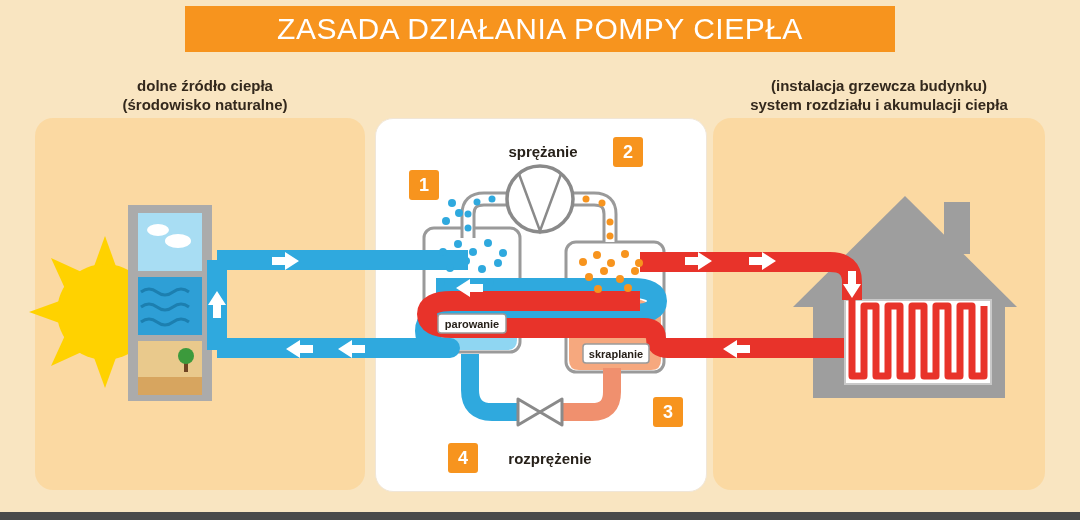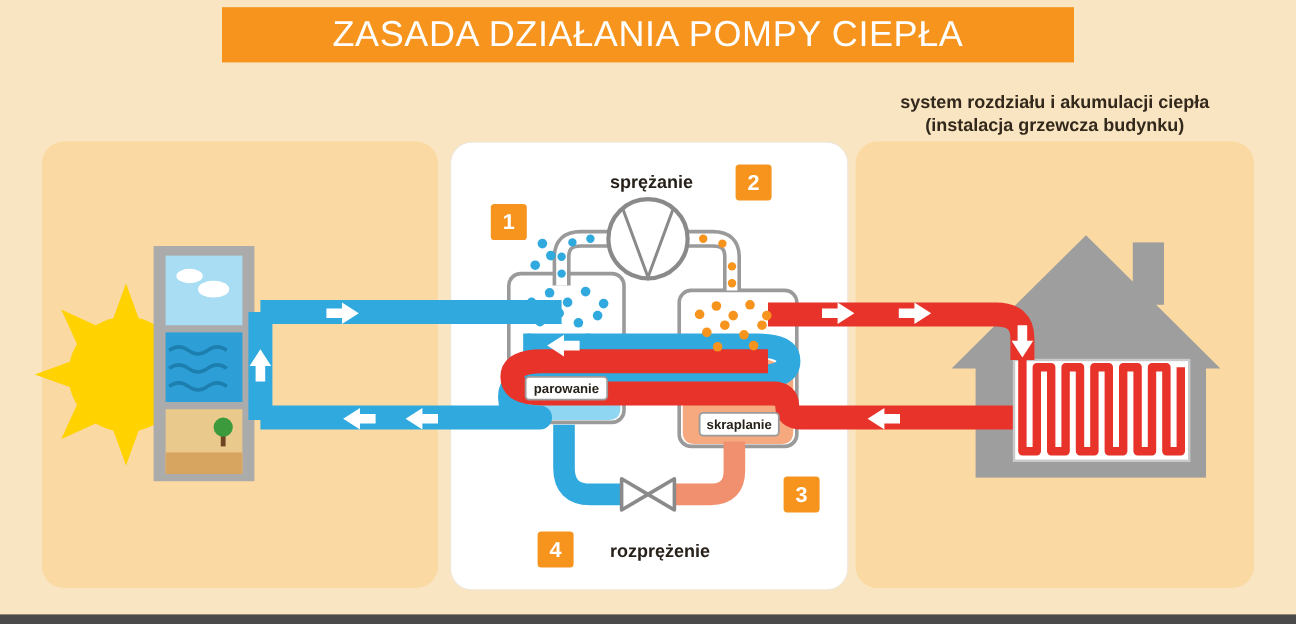--- a/index.html
+++ b/index.html
@@ -29,23 +29,27 @@
 </style>
 </head>
 <body>
 
 <div id="stage">
 
   <div class="banner">
     <span>ZASADA DZIAŁANIA POMPY CIEPŁA</span>
   </div>
 
+  <div class="col-head" style="left:50px;top:76px;width:310px">
+    <div>dolne  źródło ciepła</div>
+    <div>(środowisko naturalne)</div>
+  </div>
   <div class="col-head" style="left:713px;top:76px;width:332px">
+    <div>(instalacja grzewcza budynku)</div>
     <div>system rozdziału i akumulacji ciepła</div>
-    <div>(instalacja grzewcza budynku)</div>
   </div>
 
   <div class="panel tint" style="left:35px;width:330px"></div>
   <div class="panel white" style="left:375px;width:330px"></div>
   <div class="panel tint" style="left:713px;width:332px"></div>
 
   <svg width="1080" height="520" viewBox="0 0 1080 520">
     <defs>
       <g id="arrow">
         <path d="M -13 -4 H 0 V -9 L 14 0 L 0 9 V 4 H -13 Z"></path>

